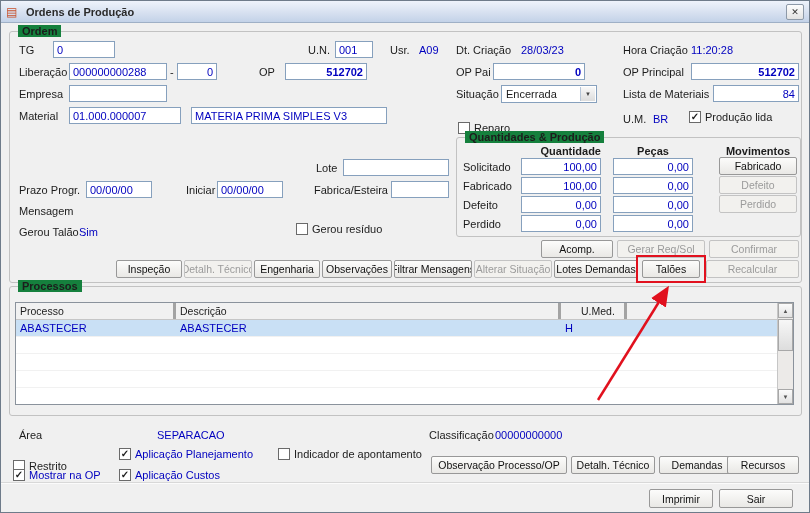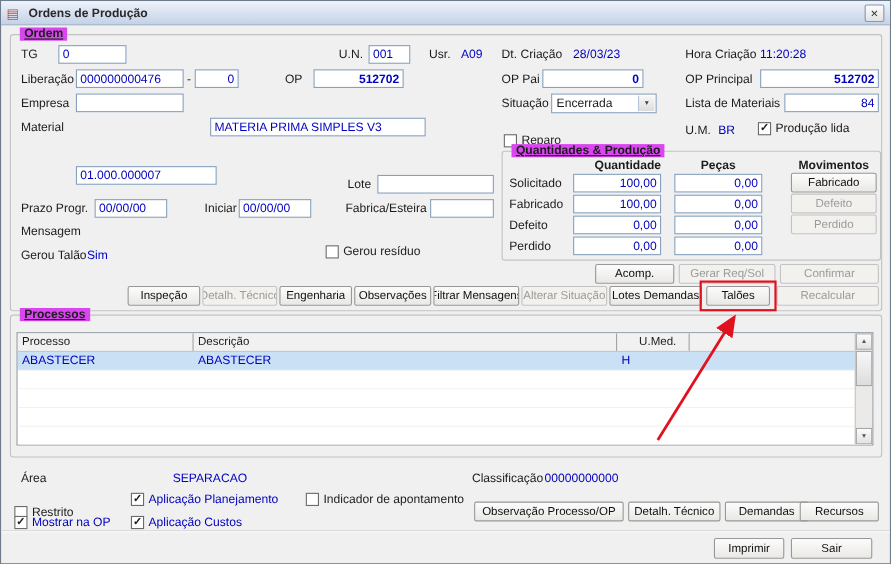--- a/index.html
+++ b/index.html
@@ -9,22 +9,22 @@
        border:1px solid #6e7b8a; font-size:11px; color:#1c1c1c; overflow:hidden; }
   .titlebar { position:absolute; left:0; top:0; right:0; height:22px;
        background:linear-gradient(#eef3fb,#d5dfef 60%,#c3d2e8);
        border-bottom:1px solid #9fb0c6; display:flex; align-items:center; padding:0 5px; }
   .ticon { width:15px; color:#c8502a; font-size:12px; line-height:14px; margin-right:5px; }
   .ttext { font-weight:bold; color:#2a2a2a; }
   .closebtn { position:absolute; right:5px; top:3px; width:18px; height:16px;
        background:linear-gradient(#fdfdfd,#e3e3e3); border:1px solid #8d99a8; border-radius:2px;
        font-size:9px; text-align:center; line-height:14px; color:#333; cursor:pointer; }
   .group { position:absolute; border:1px solid #c2c2c2; border-radius:3px; }
-  .legend { position:absolute; top:-7px; left:8px; background:#d946ef; padding:0 4px;
-       font-weight:bold; white-space:nowrap;text-decoration:underline; }
+  .legend { position:absolute; top:-7px; left:8px; background:#15803d; padding:0 4px;
+       font-weight:bold; white-space:nowrap; }
   .lbl { position:absolute; white-space:nowrap; }
   .hdr { position:absolute; white-space:nowrap; font-weight:bold; }
   .val { position:absolute; white-space:nowrap; color:#0000bf; }
   .field { position:absolute; background:#fff; border:1px solid #86a0bd; height:17px;
        padding:0 3px; display:flex; align-items:center; color:#0000bf;
        white-space:nowrap; overflow:hidden; }
   .field.r { justify-content:flex-end; }
   .field.b { font-weight:bold; }
   .btn { position:absolute; height:18px; background:linear-gradient(#fcfcfb,#e9e8e5);
        border:1px solid #989898; border-radius:2px; font-size:10.5px; color:#111;
@@ -38,21 +38,21 @@
   .cb .t { white-space:nowrap; }
   .cb.blue .t { color:#0000bf; }
   .dd { position:absolute; background:#fff; border:1px solid #86a0bd; height:18px; }
   .ddtext { position:absolute; left:4px; top:2px; color:#1c1c1c; }
   .ddbtn { position:absolute; right:1px; top:1px; bottom:1px; width:15px;
        background:linear-gradient(#f8f8f8,#dcdcdc); border-left:1px solid #b5c4d6;
        font-size:6px; color:#444; display:flex; align-items:center; justify-content:center; }
   .tbl { position:absolute; left:14px; top:301px; width:779px; height:103px;
        background:#fff; border:1px solid #8a929c; overflow:hidden; }
   .thead { display:flex; height:17px; background:#f1f1f1; border-bottom:1px solid #c6c6c6; }
-  .th { padding:2px 4px; border-right:1px solid #a3a3a3; font-size:10.5px;
+  .th { padding:2px 4px; border-right:3px solid #a3a3a3; font-size:10.5px;
        white-space:nowrap; overflow:hidden; }
   .trow { display:flex; height:17px; border-bottom:1px solid #f1f1f1; background:#fff; }
   .trow.sel { background:#c9e0f5; color:#0000bf; }
   .td { padding:2px 4px; white-space:nowrap; overflow:hidden; }
   .c1 { width:160px; } .c2 { width:385px; } .c3 { width:150px; text-align:right; } .c4 { width:66px; }
   .th.c4 { padding-left:20px; }
   .sb { position:absolute; right:0; top:0; width:16px; height:101px; background:#eceae8;
        border-left:1px solid #c6c6c6; }
   .sbbtn { position:absolute; left:0; width:15px; height:15px;
        background:linear-gradient(#fbfbfb,#e2e2e2); border:1px solid #a8a8a8; font-size:6px;
@@ -85,42 +85,42 @@
   <span class="lbl" style="left:307px;top:43px;">U.N.</span>
   <div class="field" style="left:334px;top:40px;width:38px;">001</div>
   <span class="lbl" style="left:389px;top:43px;">Usr.</span>
   <span class="val" style="left:418px;top:43px;">A09</span>
   <span class="lbl" style="left:455px;top:43px;">Dt. Criação</span>
   <span class="val" style="left:520px;top:43px;">28/03/23</span>
   <span class="lbl" style="left:622px;top:43px;">Hora Criação</span>
   <span class="val" style="left:690px;top:43px;">11:20:28</span>
 
   <span class="lbl" style="left:18px;top:65px;">Liberação</span>
-  <div class="field" style="left:68px;top:62px;width:98px;">000000000476</div>
+  <div class="field" style="left:68px;top:62px;width:98px;">000000000288</div>
   <span class="lbl" style="left:169px;top:65px;">-</span>
   <div class="field r" style="left:176px;top:62px;width:40px;">0</div>
   <span class="lbl" style="left:258px;top:65px;">OP</span>
   <div class="field r b" style="left:284px;top:62px;width:82px;">512702</div>
   <span class="lbl" style="left:455px;top:65px;">OP Pai</span>
   <div class="field r b" style="left:492px;top:62px;width:92px;">0</div>
   <span class="lbl" style="left:622px;top:65px;">OP Principal</span>
   <div class="field r b" style="left:690px;top:62px;width:108px;">512702</div>
 
   <span class="lbl" style="left:18px;top:87px;">Empresa</span>
   <div class="field" style="left:68px;top:84px;width:98px;"></div>
   <span class="lbl" style="left:455px;top:87px;">Situação</span>
   <div class="dd" style="left:500px;top:84px;width:96px;">
     <span class="ddtext">Encerrada</span>
     <span class="ddbtn">▼</span>
   </div>
   <span class="lbl" style="left:622px;top:87px;">Lista de Materiais</span>
   <div class="field r" style="left:712px;top:84px;width:86px;">84</div>
 
   <span class="lbl" style="left:18px;top:109px;">Material</span>
-  <div class="field" style="left:68px;top:106px;width:128px;margin-top:44px;">01.000.000007</div>
+  <div class="field" style="left:68px;top:106px;width:112px;">01.000.000007</div>
   <div class="field" style="left:190px;top:106px;width:196px;">MATERIA PRIMA SIMPLES V3</div>
   <div class="cb" style="left:457px;top:121px;">
     <span class="cbbox"></span>
     <span class="t">Reparo</span>
   </div>
   <span class="lbl" style="left:622px;top:112px;">U.M.</span>
   <span class="val" style="left:652px;top:112px;">BR</span>
   <div class="cb" style="left:688px;top:110px;">
     <span class="cbbox">✓</span>
     <span class="t">Produção lida</span>

